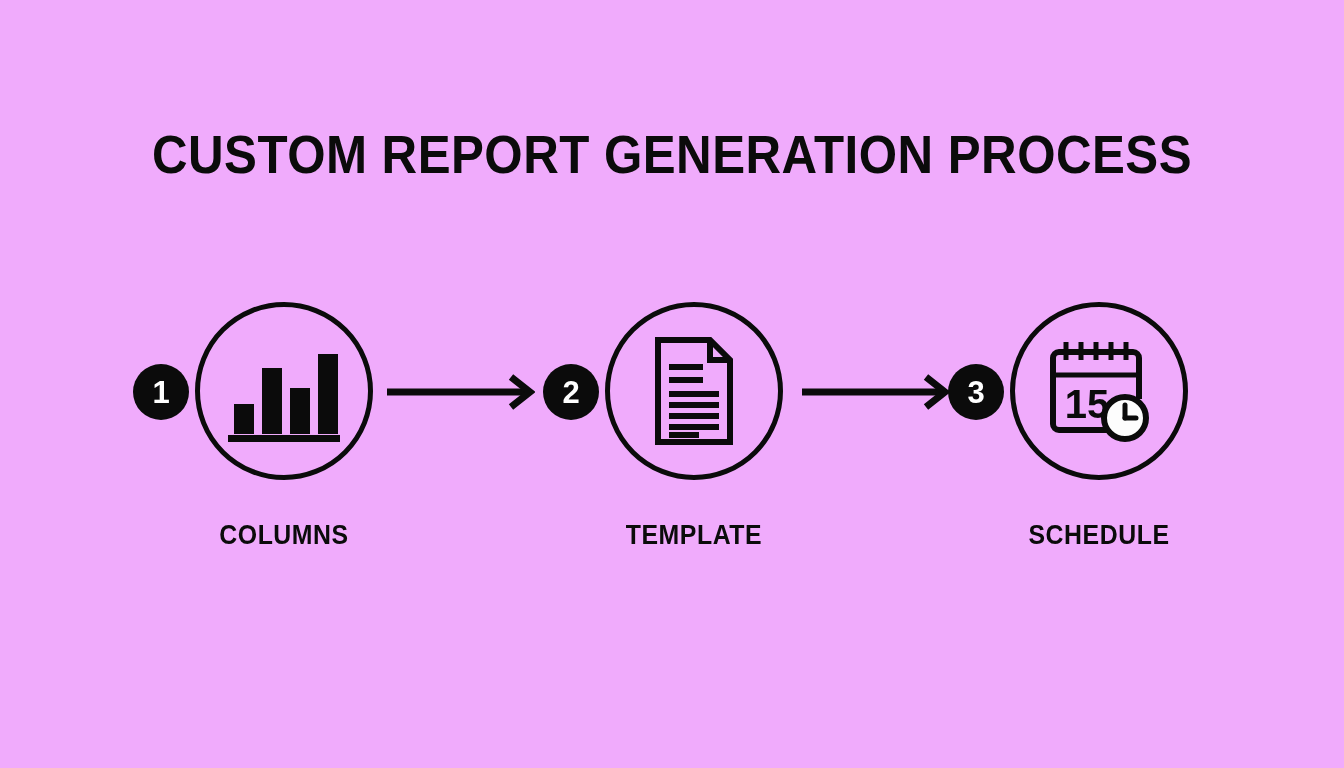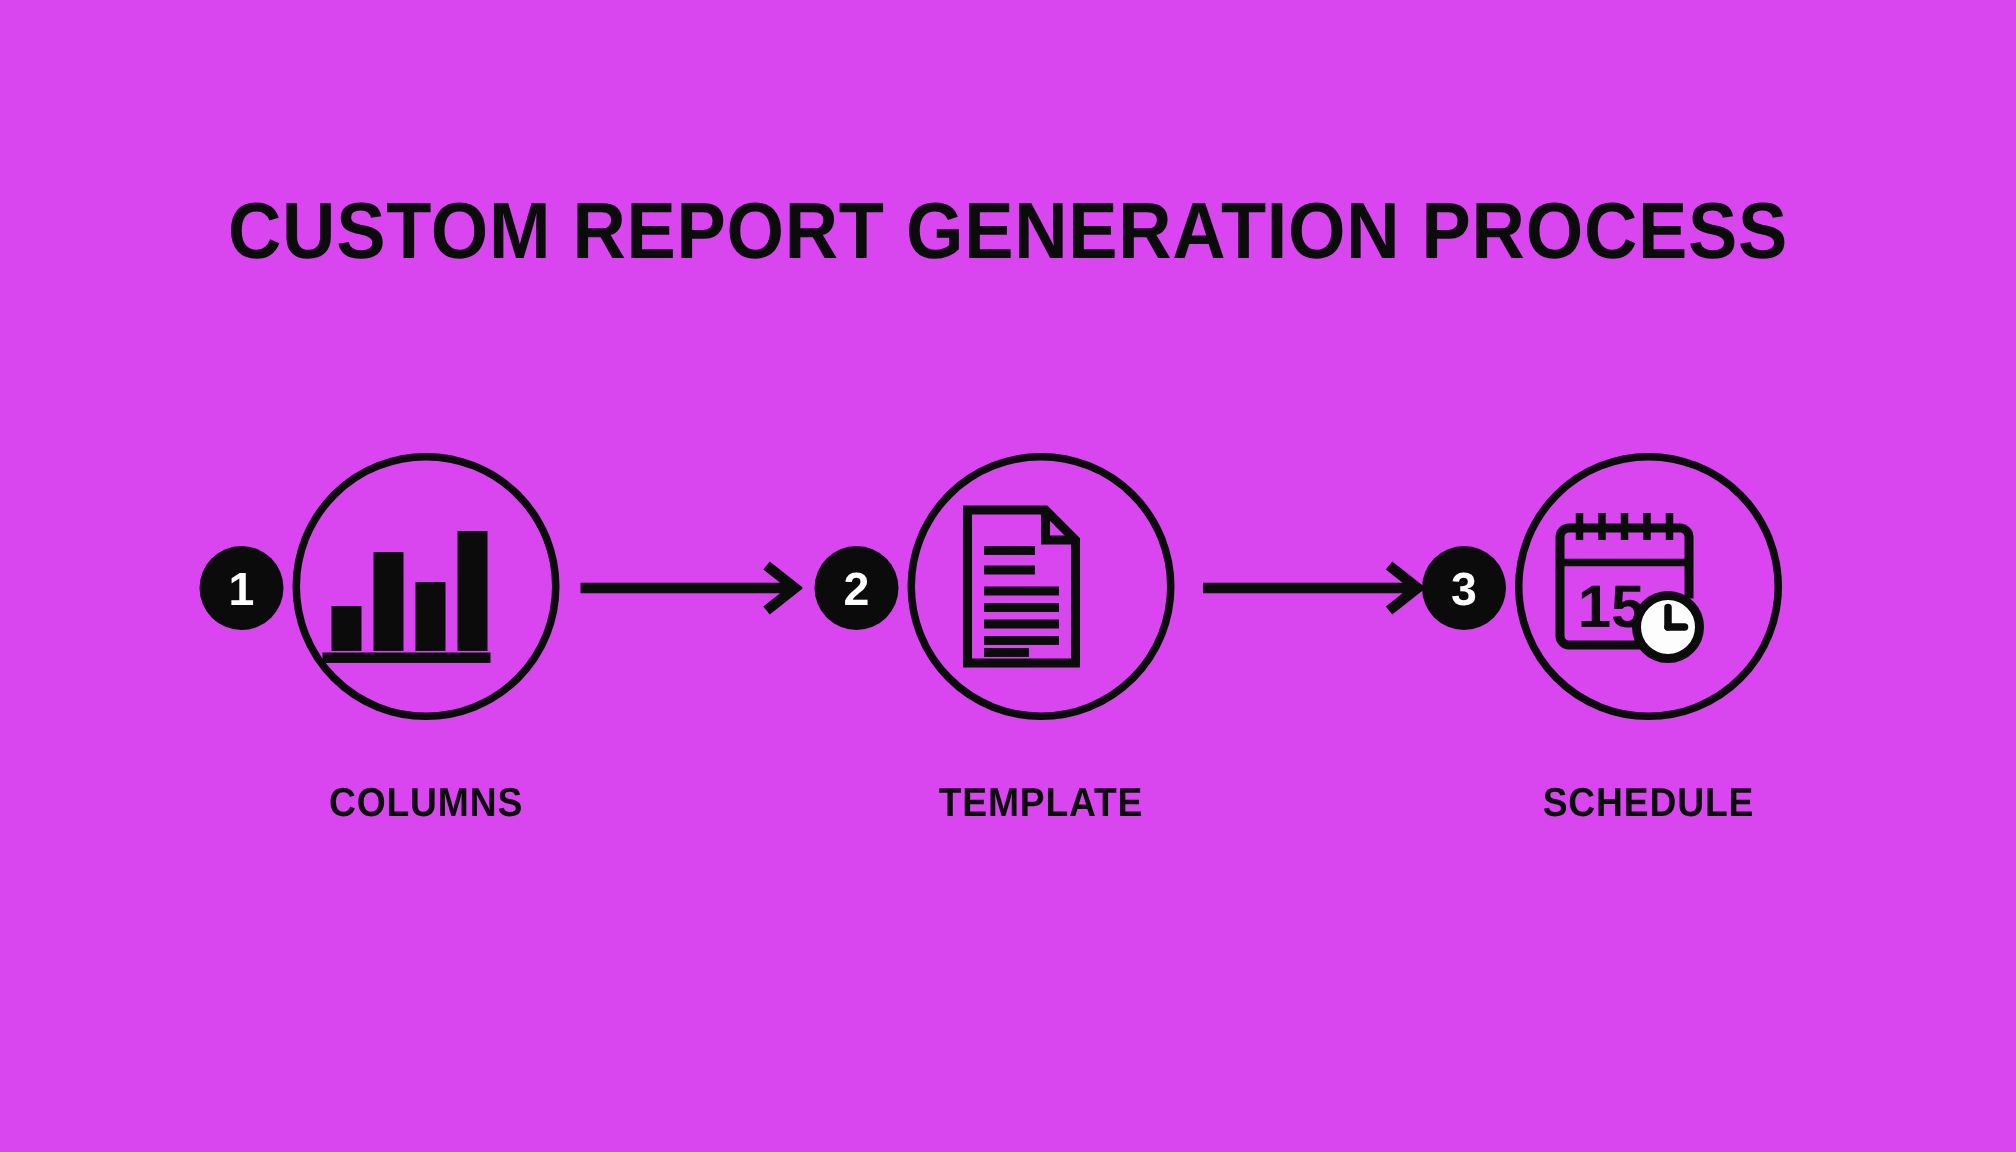--- a/index.html
+++ b/index.html
@@ -8,21 +8,21 @@
     padding: 0;
     background: #ffffff;
   }
   body {
     font-family: "Liberation Sans", sans-serif;
   }
   #canvas {
     position: relative;
     width: 1344px;
     height: 768px;
-    background: #d946ef;
+    background: #f0abfc;
     overflow: hidden;
   }
 
   
   #title {
     position: absolute;
     left: 0;
     top: 128px;
     width: 1344px;
     text-align: center;
@@ -68,21 +68,21 @@
     align-items: center;
     justify-content: center;
     font-family: "Liberation Sans Narrow", "Liberation Sans", sans-serif;
     font-size: 31px;
     font-weight: 700;
     line-height: 1;
     z-index: 3;
   }
   .step-icon {
     position: absolute;
-    left: 18px;
+    left: 31px;
     top: 32px;
     width: 116px;
     height: 114px;
     z-index: 2;
   }
   .step-icon svg { display: block; width: 100%; height: 100%; }
 
   .step-label {
     position: absolute;
     top: 218px;

